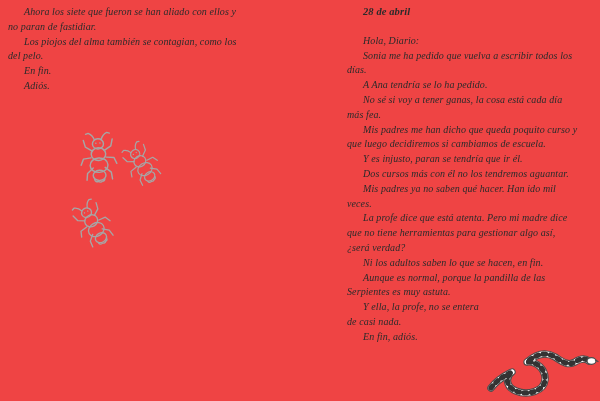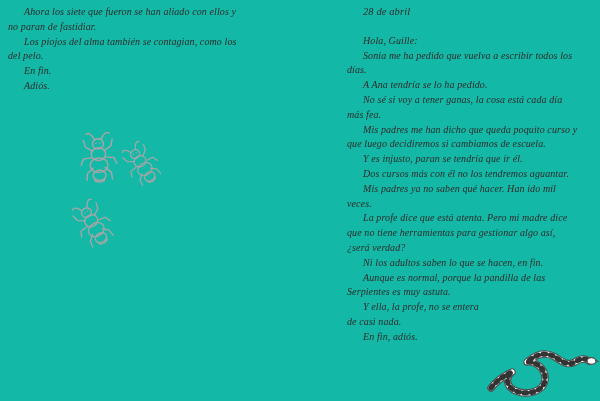--- a/index.html
+++ b/index.html
@@ -5,38 +5,38 @@
   * { margin: 0; padding: 0; box-sizing: border-box; }
   html, body { width: 600px; height: 401px; }
   body {
     background: #ffffff;
     font-family: "Liberation Serif", serif;
     font-style: italic;
     color: #2b2b2b;
     position: relative;
     overflow: hidden;
   }
-  .spread { position: absolute; inset: 0; background: #14b8a6; padding-left: 28px; }
+  .spread { position: absolute; inset: 0; background: #ef4444; padding-left: 28px; }
   .page { position: absolute; top: 0; height: 401px; }
   .page-left  { left: 0; width: 300px; }
   .page-right { left: 300px; width: 300px; }
 
   .text-block {
     position: absolute;
     font-size: 10px;
     line-height: 14.8px;
     letter-spacing: 0.1px;
   }
   .text-left  { left: 8px;  top: 5px; width: 238px; }
   .text-right { left: 47px; top: 5px; width: 238px; }
 
   .para { text-indent: 16px; white-space: nowrap; }
 
   .date-header {
-    font-weight: normal;
+    font-weight: bold;
     font-size: 10.5px;
     text-indent: 16px;
     margin-bottom: 14px;
     white-space: nowrap;
   }
 
   .illustration { position: absolute; }
   .lice-art  { left: 58px;  top: 126px; width: 125px; height: 135px; }
   .snake-art { left: 487px; top: 334px; width: 112px; height: 64px; }
 </style>
@@ -88,21 +88,21 @@
       <g transform="translate(18,74) scale(0.78) rotate(-30 22 31)">
         <use href="#louse"></use>
       </g>
     </svg>
   </div>
 
   <div class="page page-right">
     <div class="text-block text-right">
       <div class="date-header">28 de abril</div>
       <div>
-          <p class="para">Hola, Guille:</p>
+          <p class="para">Hola, Diario:</p>
           <p class="para">Sonia me ha pedido que vuelva a escribir todos los<br>días.</p>
           <p class="para">A Ana tendría se lo ha pedido.</p>
           <p class="para">No sé si voy a tener ganas, la cosa está cada día<br>más fea.</p>
           <p class="para">Mis padres me han dicho que queda poquito curso y<br>que luego decidiremos si cambiamos de escuela.</p>
           <p class="para">Y es injusto, paran se tendría que ir él.</p>
           <p class="para">Dos cursos más con él no los tendremos aguantar.</p>
           <p class="para">Mis padres ya no saben qué hacer. Han ido mil<br>veces.</p>
           <p class="para">La profe dice que está atenta. Pero mi madre dice<br>que no tiene herramientas para gestionar algo así,<br>¿será verdad?</p>
           <p class="para">Ni los adultos saben lo que se hacen, en fin.</p>
           <p class="para">Aunque es normal, porque la pandilla de las<br>Serpientes es muy astuta.</p>

